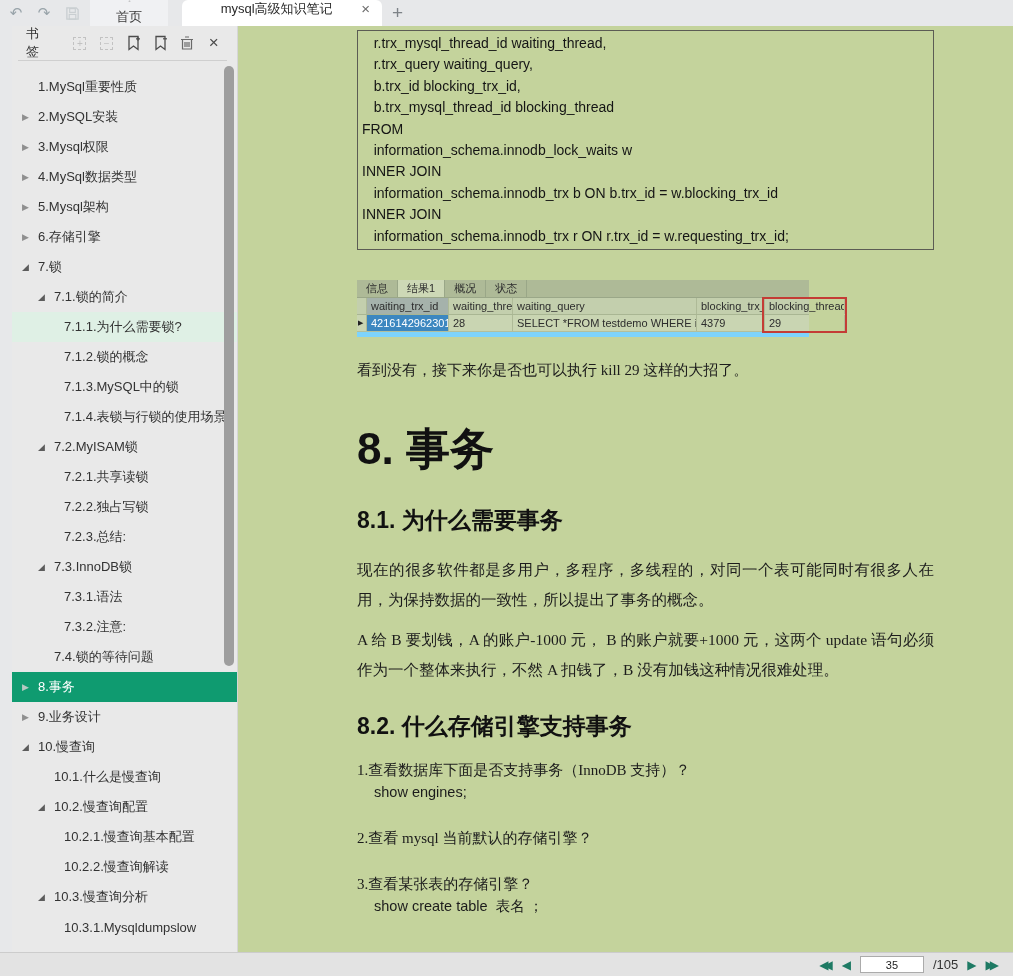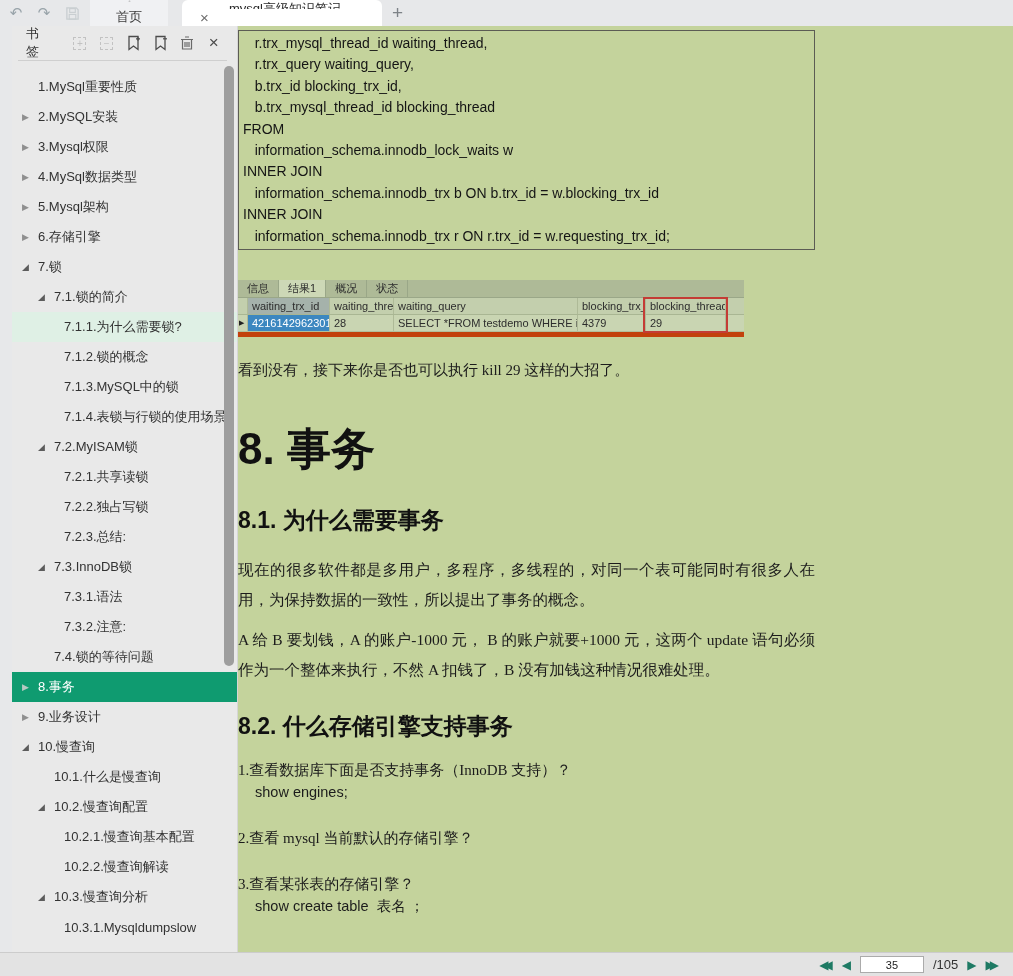--- a/index.html
+++ b/index.html
@@ -10,21 +10,21 @@
   .topbar { position:absolute; left:0; top:0; width:1013px; height:26px;
     background:#e7e8ea; display:flex; align-items:stretch; }
   .tb-icons { display:flex; align-items:center; gap:8px; padding:0 8px 0 6px; }
   .tb-btn { width:20px; height:20px; display:flex; align-items:center; justify-content:center;
     font-size:15px; color:#98a3a9; cursor:pointer; }
   .tb-btn.disabled { color:#c9ced1; }
   .home-tab { display:flex; align-items:center; gap:6px; padding:0 26px;
     background:#f0f1f3; color:#3d3d3d; font-size:13px;flex-direction:column; }
   .doc-tab { display:flex; margin-left:14px; width:200px;
     background:#ffffff; border-radius:6px 6px 0 0; padding:0 8px 0 14px;
-    font-size:13px; color:#2a2a2a;flex-direction:column; }
+    font-size:13px; color:#2a2a2a; }
   .doc-tab .title { flex:1; text-align:center; white-space:nowrap; overflow:hidden; }
   .doc-tab .close { color:#6d6d6d; font-size:15px; padding:0 4px; cursor:pointer; }
   .newtab { display:flex; align-items:center; padding:0 10px; font-size:19px; color:#7d8287; }
 
   
   .main { position:absolute; left:12px; top:26px; width:1013px; height:926px; display:flex; }
 
   
   .sidebar { position:relative; width:226px; height:100%; background:#e9e9e9;
     border-right:1px solid #d6d6d6; overflow:hidden; }
@@ -45,26 +45,26 @@
   .ti.lvl2 { padding-left:26px; }
   .ti.lvl3 { padding-left:36px; }
   .ti.active { background:#dff0e5; }
   .ti.selected { background:#0f9b70; color:#ffffff; }
   .ti.selected .arrow { color:#b6c9c2; }
   .sb-scrollthumb { position:absolute; right:3px; top:40px; width:10px; height:600px;
     background:#9e9e9e; border-radius:5px; }
 
   
   .page { flex:1; background:#c4d39c; position:relative; overflow:hidden; color:#1c1c1c; }
-  .page-inner { width:577px; padding-top:4px; }
+  .page-inner { margin-left:119px; width:577px; padding-top:4px; }
   .codeblock { border:1px solid #5c5c54; padding:2px 4px; font-family:"Liberation Sans", sans-serif;
     font-size:14px; line-height:21.4px; white-space:pre; color:#151515; }
 
   
-  .shot { margin-top:30px; width:506px; height:57px; background:#c2410c; position:relative;
+  .shot { margin-top:30px; width:452px; height:57px; background:#7dd3fc; position:relative;
     font-size:11px; color:#2d2d2d; }
   .shot-tabs { height:18px; display:flex; background:#aeba97; border-bottom:1px solid #9aa788; }
   .shot-tab { padding:0 9px; display:flex; align-items:center; font-size:11px;
     border-right:1px solid #9aa788; cursor:pointer; }
   .shot-tab.active { background:#cdd8b6; }
   .shot-row { display:flex; height:17px; line-height:16px; }
   .shot-row.header { background:#c3cfad; border-bottom:1px solid #a9b693; }
   .shot-row.data { background:#c9d5b2; border-bottom:1px solid #b2bf9c; }
   .cell { padding:0 4px; overflow:hidden; white-space:nowrap; border-right:1px solid #aeba97; }
   .cell.marker { flex:0 0 10px; padding:0 1px; font-size:7px; color:#222; }

